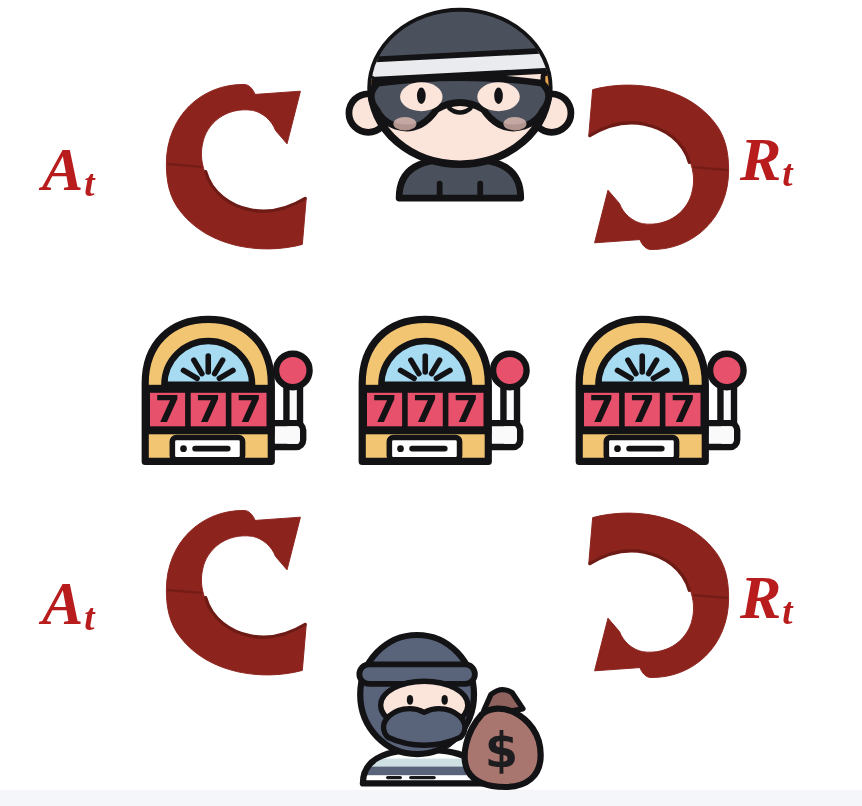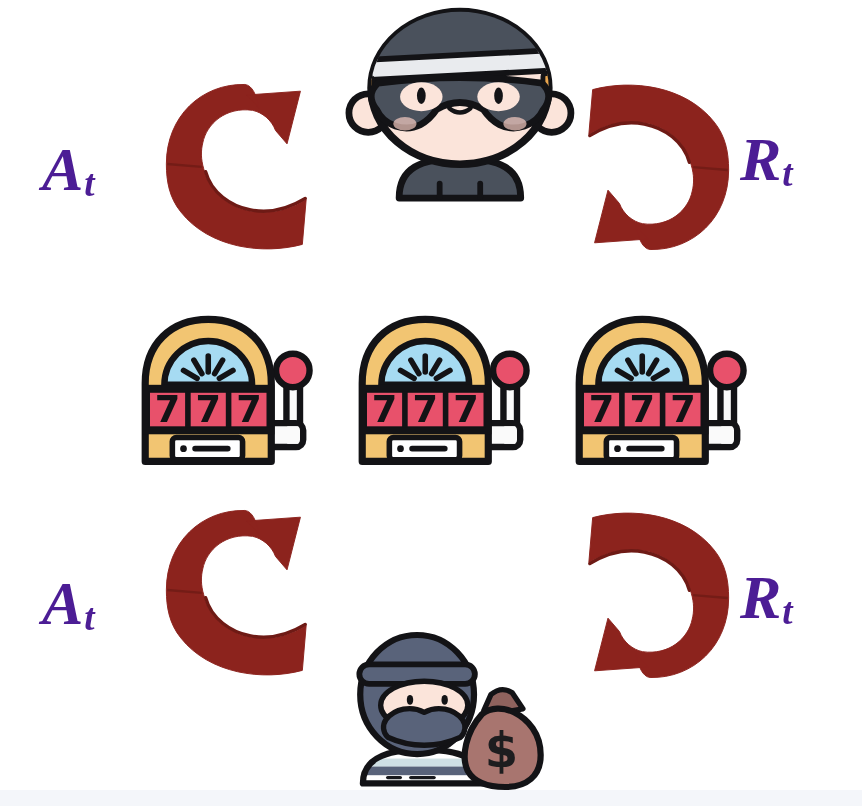--- a/index.html
+++ b/index.html
@@ -4,21 +4,21 @@
 <style>
   html,body{margin:0;padding:0;background:#ffffff;}
   #canvas{
     position:relative;width:862px;height:806px;background:#ffffff;
     overflow:hidden;font-family:"Liberation Serif",serif;
   }
   .abs{position:absolute;}
   .math-label{
     font-family:"Liberation Serif",serif;
     font-style:italic;font-weight:600;
-    font-size:62px;color:#4c1d95;line-height:1;
+    font-size:62px;color:#b91c1c;line-height:1;
     user-select:none;white-space:nowrap;
   }
   .math-label sub{
     font-size:0.60em;font-style:italic;vertical-align:-16%;margin-left:1px;
   }
   svg{display:block;overflow:visible;}
   .rot180{transform:rotate(180deg);}
   #footer-strip{
     left:0;top:790px;width:862px;height:16px;background:#f4f6fa;
   }

